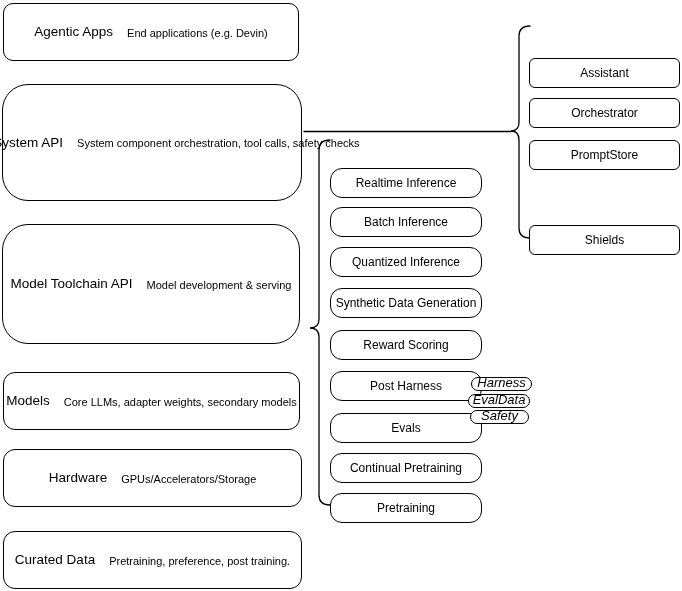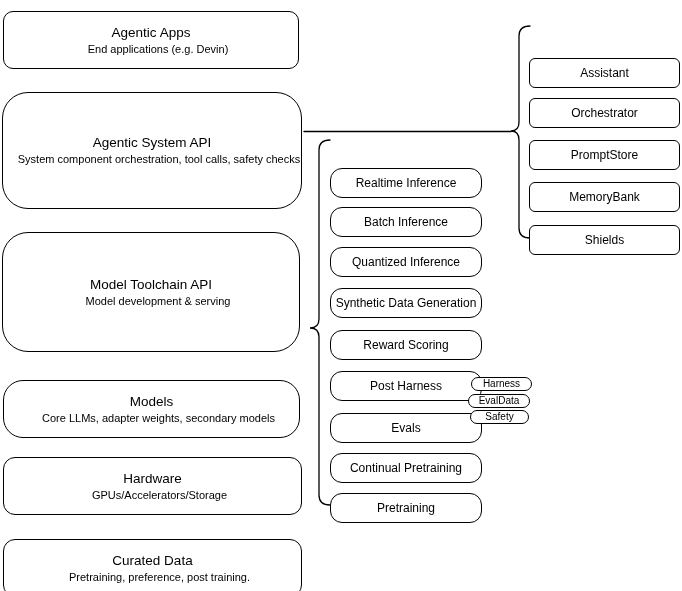--- a/index.html
+++ b/index.html
@@ -9,38 +9,38 @@
     background:#ffffff;
     font-family:"Liberation Sans", sans-serif;
     color:#000000;
     overflow:hidden;
   }
   .overlay{position:absolute;left:0;top:0;width:682px;height:591px;pointer-events:none;}
   .overlay path{fill:none;stroke:#000000;stroke-width:1.3;stroke-linecap:round;}
   .bigbox{
     position:absolute;box-sizing:border-box;
     background:#ffffff;border:1px solid #000000;
-    display:flex;flex-direction:column;align-items:center;justify-content:center;
-    text-align:center;z-index:1;margin-top:8px;
+    display:flex;flex-direction:row;align-items:center;justify-content:center;
+    text-align:center;z-index:1;
   }
   .bigbox .title{font-size:13.5px;line-height:16px;white-space:nowrap;}
   .bigbox .subtitle{font-size:11px;line-height:13px;margin-top:2px;white-space:nowrap;padding-left:14px;}
   .mbox,.rbox{
     position:absolute;box-sizing:border-box;
     background:#ffffff;border:1px solid #000000;
     display:flex;align-items:center;justify-content:center;
     font-size:12px;white-space:nowrap;z-index:1;margin-top:23px;
   }
   .mbox{left:330px;width:152px;height:30px;border-radius:12px;}
   .rbox{left:529px;width:151px;height:30px;border-radius:6px;}
   .pill{
     position:absolute;box-sizing:border-box;
     background:#ffffff;border:1px solid #000000;border-radius:8px;
-    display:flex;align-items:flex-start;justify-content:center;
-    font-size:10px;white-space:nowrap;z-index:2;
+    display:flex;align-items:flex-end;justify-content:center;
+    font-size:13px;white-space:nowrap;z-index:2;font-style:italic;
   }
 </style>
 </head>
 <body>
 
 <div class="canvas">
 
   <svg class="overlay" viewBox="0 0 682 591">
 
     <path d="M330,140 Q319,140 319,150 L319,319 Q319,328 310,328 Q319,328 319,337 L319,495 Q319,505 330,505"></path>
@@ -58,21 +58,21 @@
   <div class="bigbox" style="left:2px;top:84px;width:300px;height:117px;border-radius:26px">
     <div class="title">Agentic System API</div>
     <div class="subtitle">System component orchestration, tool calls, safety checks</div>
   </div>
 
   <div class="bigbox" style="left:2px;top:224px;width:298px;height:120px;border-radius:26px">
     <div class="title">Model Toolchain API</div>
     <div class="subtitle">Model development &amp; serving</div>
   </div>
 
-  <div class="bigbox" style="left:3px;top:372px;width:297px;height:58px;border-radius:20px">
+  <div class="bigbox" style="left:3px;top:372px;width:297px;height:58px;border-radius:12px">
     <div class="title">Models</div>
     <div class="subtitle">Core LLMs, adapter weights, secondary models</div>
   </div>
 
   <div class="bigbox" style="left:3px;top:449px;width:299px;height:58px;border-radius:12px">
     <div class="title">Hardware</div>
     <div class="subtitle">GPUs/Accelerators/Storage</div>
   </div>
 
   <div class="bigbox" style="left:3px;top:531px;width:299px;height:58px;border-radius:12px">
@@ -120,20 +120,17 @@
 
   <div class="rbox" style="top:35px">
     <span>Assistant</span>
   </div>
   <div class="rbox" style="top:75px">
     <span>Orchestrator</span>
   </div>
   <div class="rbox" style="top:117px">
     <span>PromptStore</span>
   </div>
-  <div class="rbox" style="top:159px">
-    <span>MemoryBank</span>
-  </div>
   <div class="rbox" style="top:202px">
     <span>Shields</span>
   </div>
 
 </div>
 
 </body></html>

